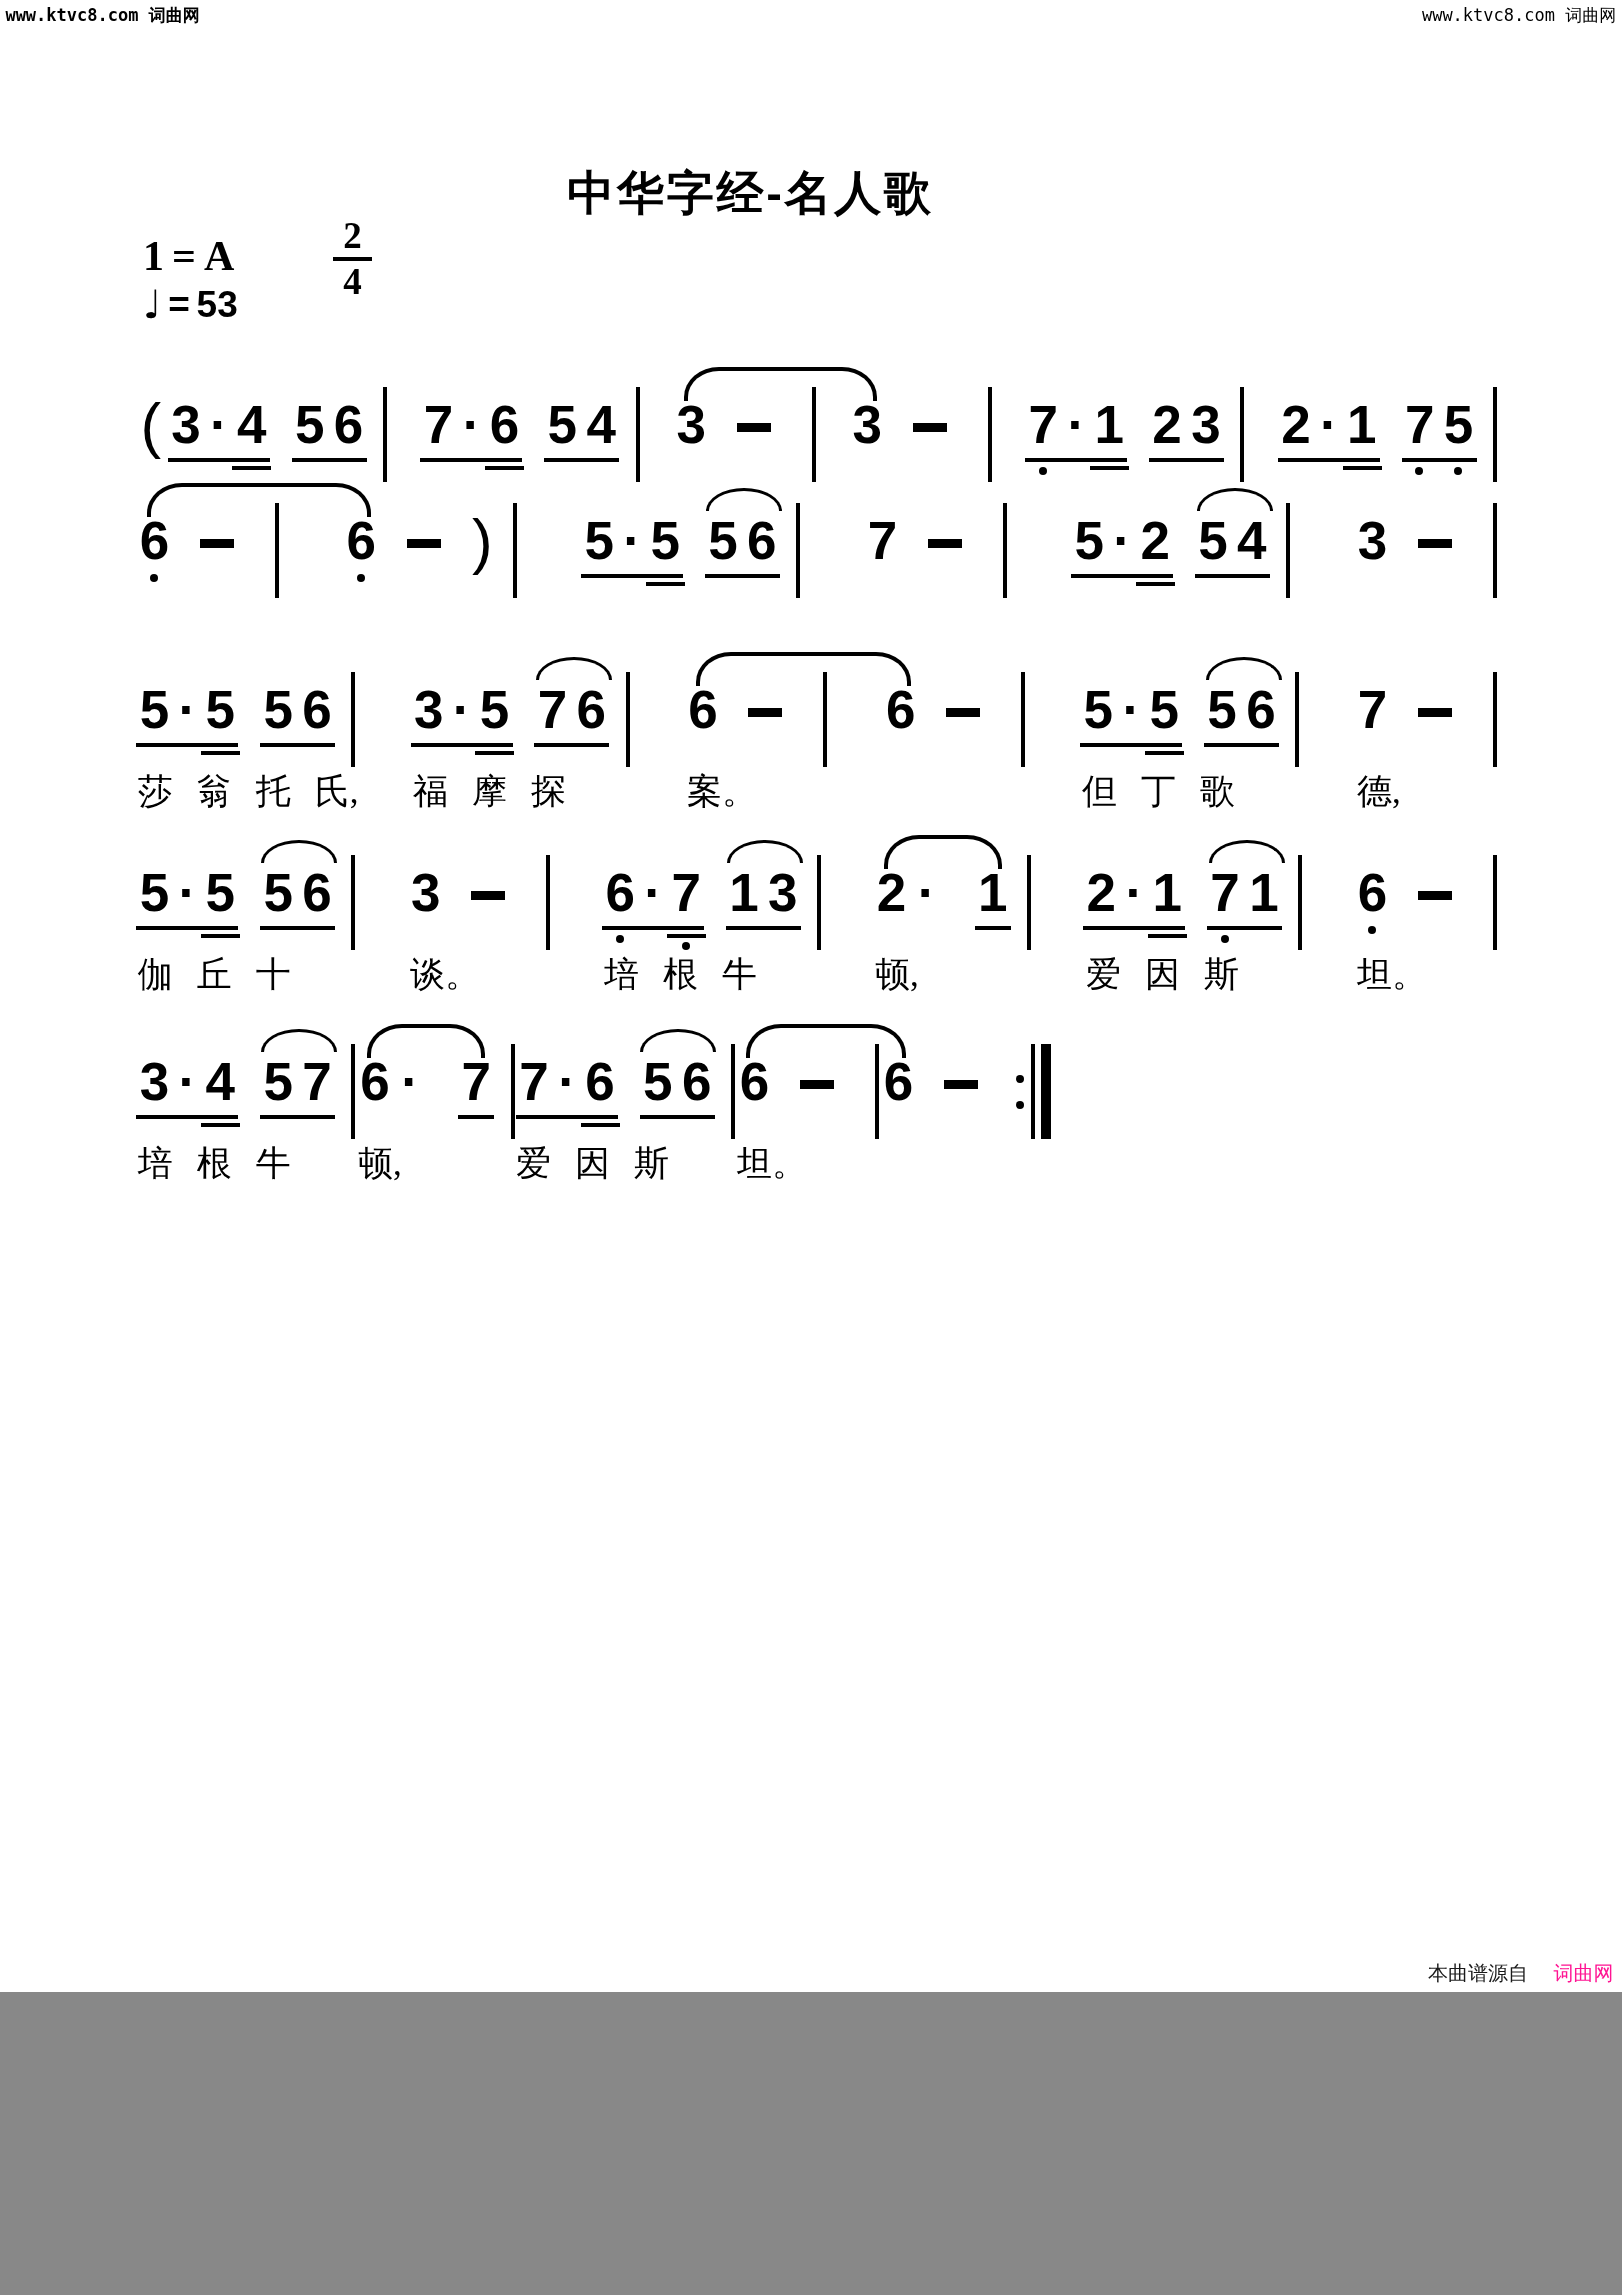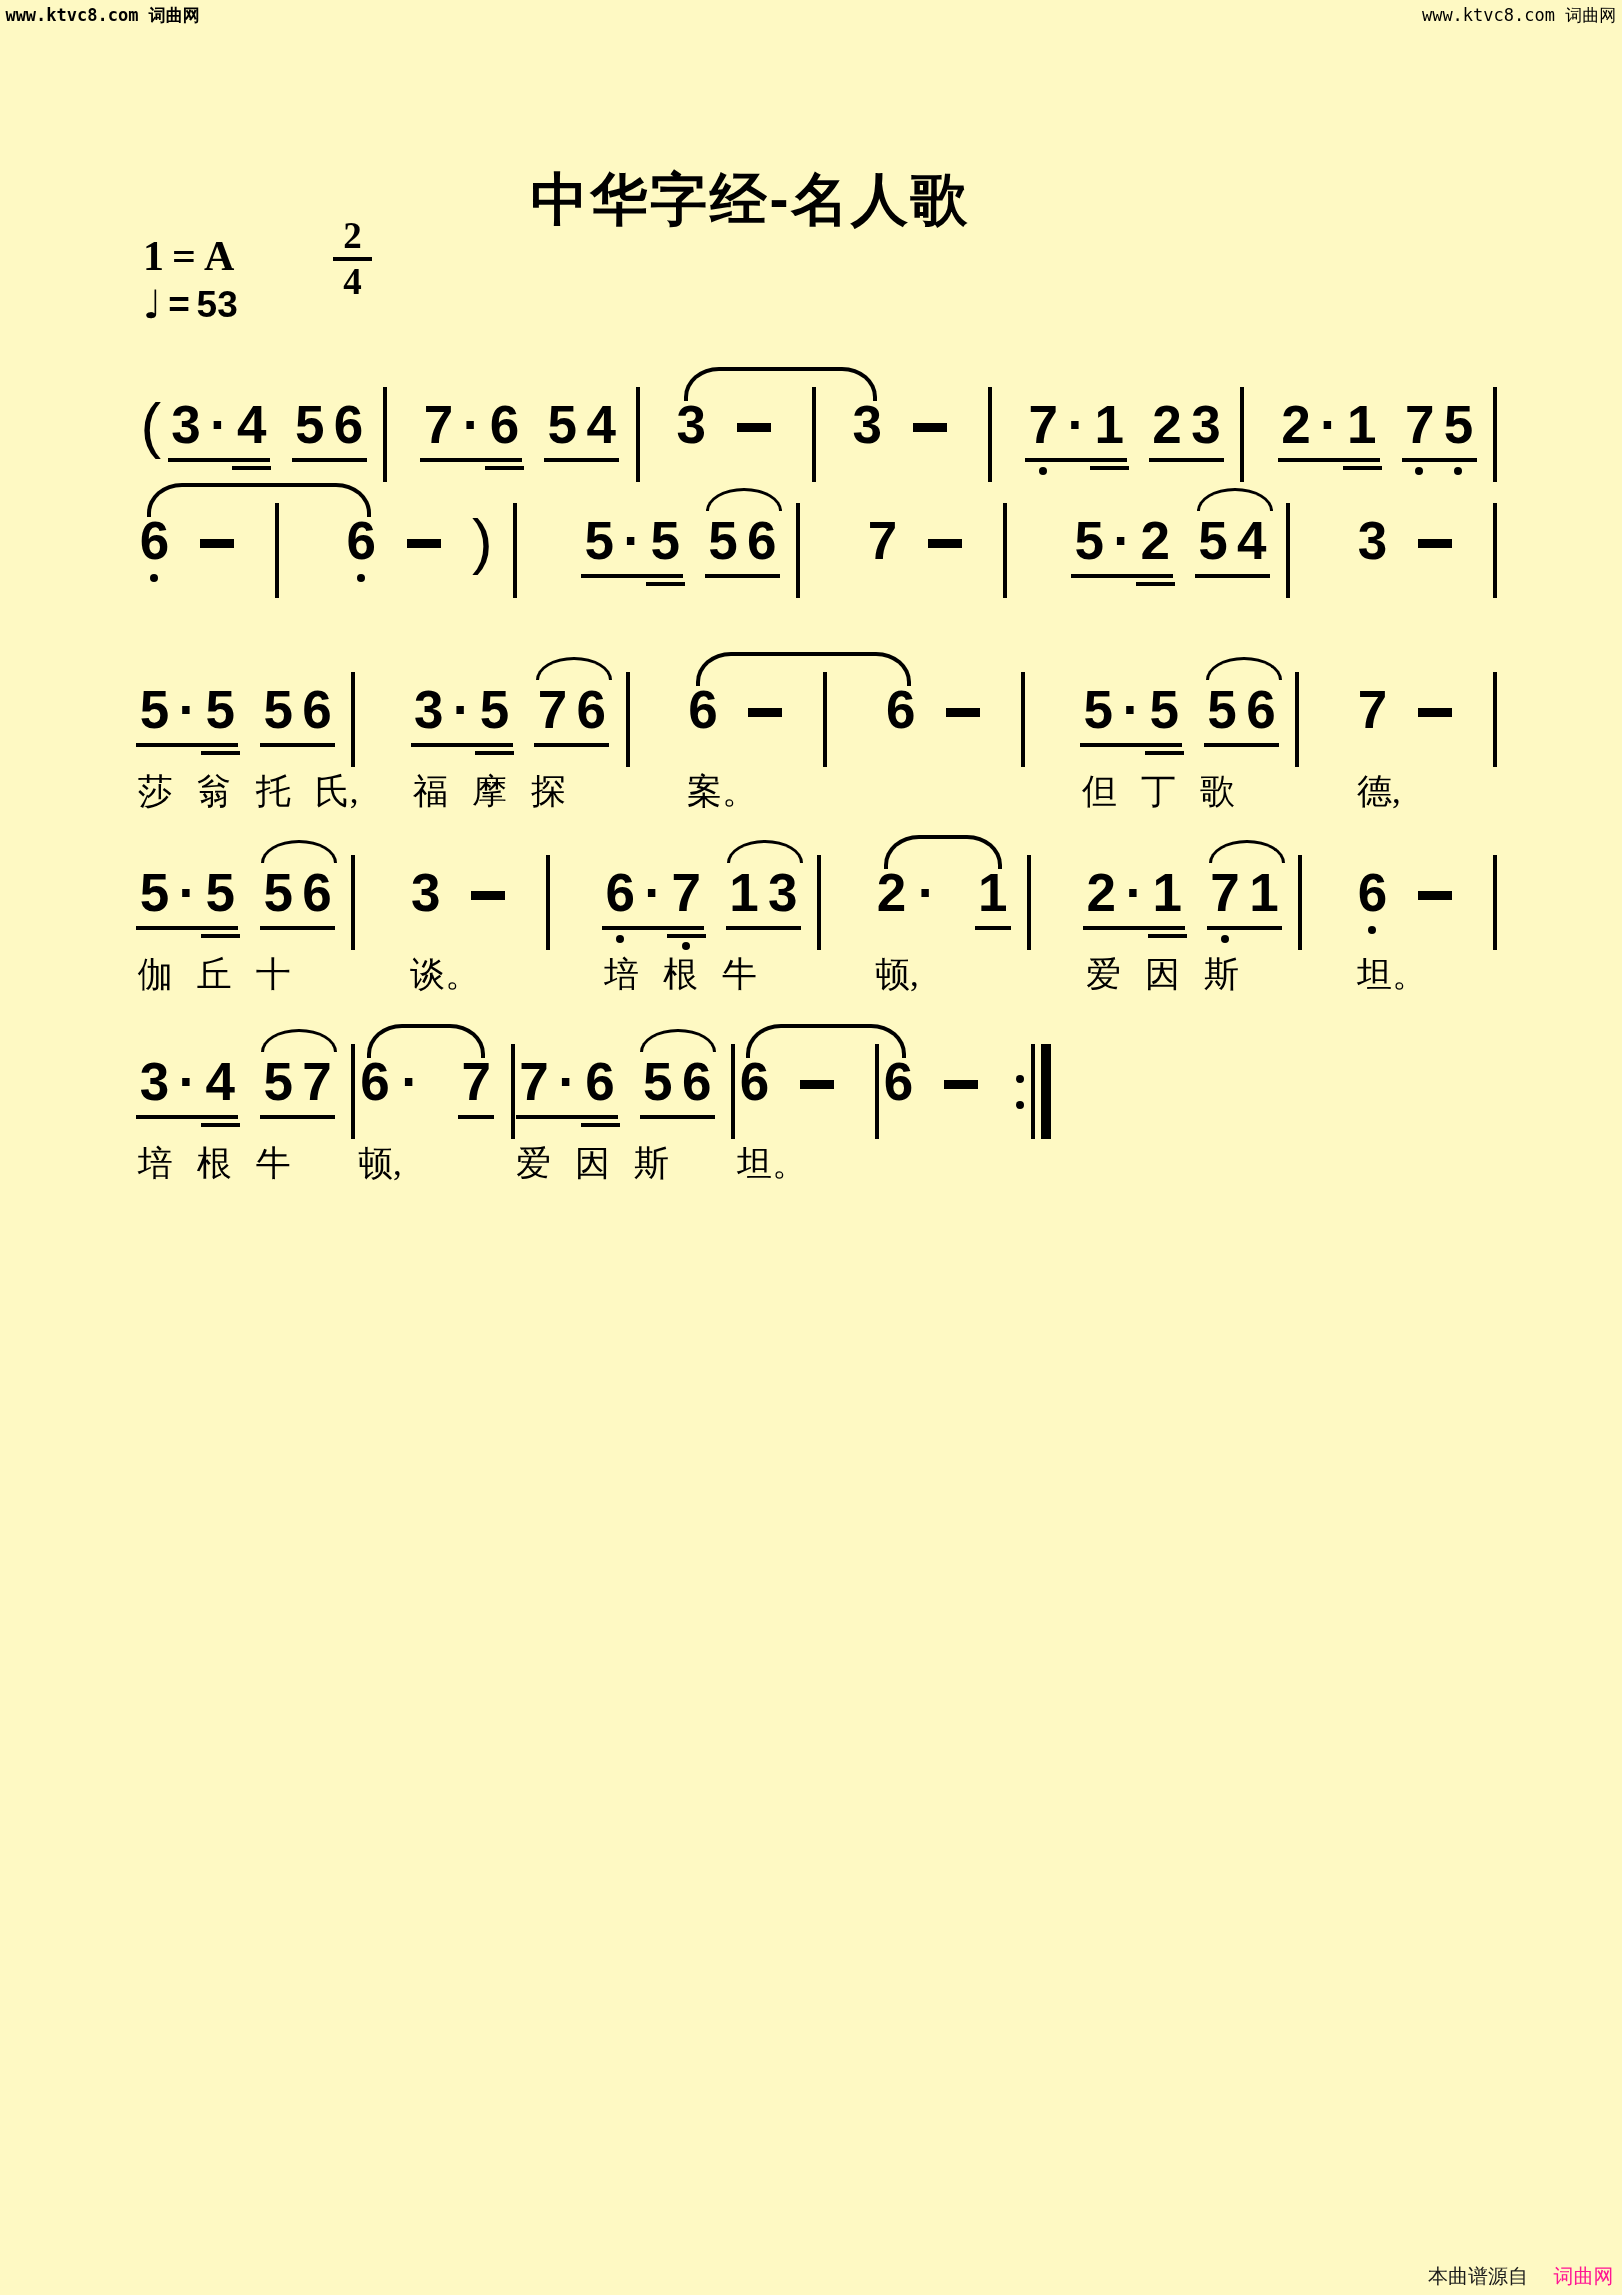--- a/index.html
+++ b/index.html
@@ -1,22 +1,22 @@
 <!DOCTYPE html>
 <html style="font-size:10.8px"><head>
 <meta charset="utf-8">
 <style>
   html,body{margin:0;padding:0;background:#888;}
-  #page{position:relative;width:1623px;height:2295px;background:#fef9c3;overflow:hidden;
+  #page{position:relative;width:1623px;height:1992px;background:#ffffff;overflow:hidden;
         font-family:"Liberation Sans","DejaVu Sans",sans-serif;color:#000;}
   .wm{position:absolute;top:4px;font-family:"DejaVu Sans Mono",monospace;font-size:17px;font-weight:700;color:#000;}
   .wm.left{left:5.4px;}
   .wm.right{right:6.8px;font-weight:400;}
   .title{position:absolute;top:162px;left:0;width:1501px;text-align:center;
-         font-size:57px;font-weight:700;letter-spacing:2.7px;}
+         font-size:47px;font-weight:700;letter-spacing:2.7px;}
   
   .keyblock{position:absolute;left:143px;top:235px;}
   .keyrow1{display:flex;align-items:center;gap:8px;font-family:"Liberation Serif",serif;
            font-size:42px;font-weight:700;line-height:1;}
   .fraction{position:absolute;left:188px;top:-17.6px;width:43px;text-align:center;
             font-family:"Liberation Serif",serif;font-weight:700;font-size:37px;line-height:1.02;}
   .fbar{height:3.4px;background:#000;width:39px;margin:2px auto;}
   .keyrow2{margin-top:8px;display:flex;align-items:center;gap:6.8px;
            font-size:37px;font-weight:700;line-height:1;}
   .keyrow2 .glyph{font-family:"DejaVu Sans",sans-serif;font-size:39px;font-weight:400;}

